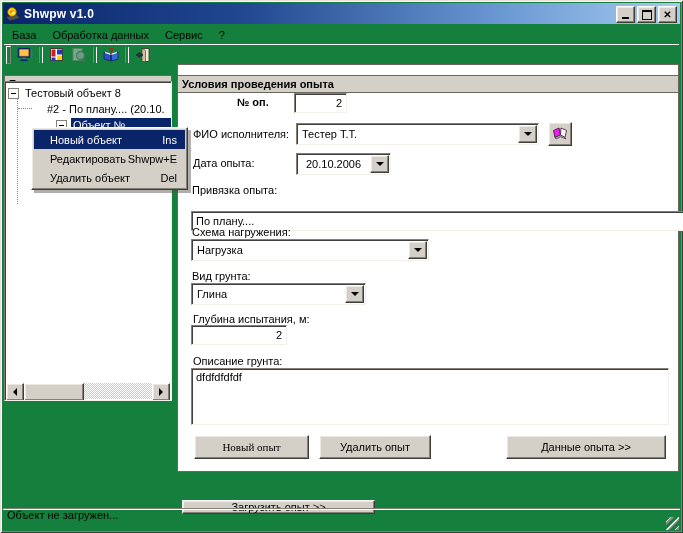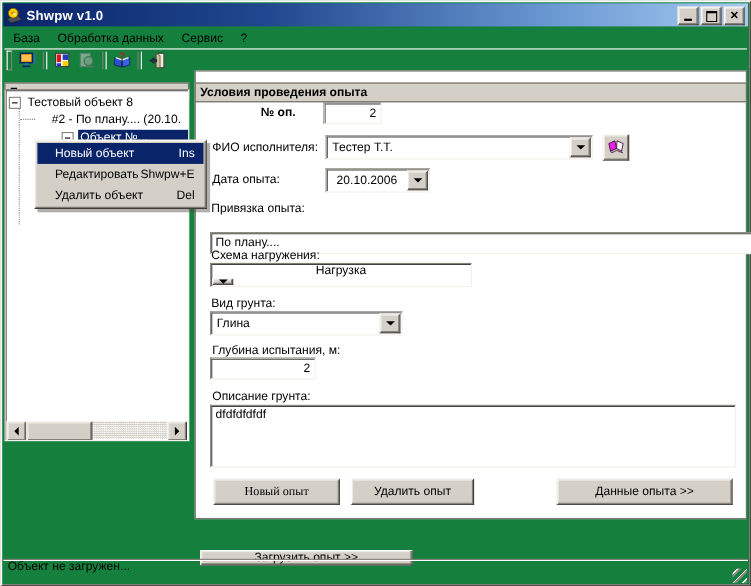--- a/index.html
+++ b/index.html
@@ -240,21 +240,21 @@
       <span class="combo-text" style="padding-left:9px;">20.10.2006</span>
       <span class="combo-btn raised">
           <span class="arr-down"></span>
         </span>
     </div>
 
     <span class="flabel" style="left:14px;top:119px;">Привязка опыта:</span>
     <input class="field-input" style="left: 13px; top: 146px; width: 542px; height: 20px;" value="По плану....">
 
     <span class="flabel" style="left:14px;top:161px;">Схема нагружения:</span>
-    <div class="combo" style="left:13px;top:174px;width:238px;height:22px;flex-direction:column;">
+    <div class="combo" style="left:13px;top:174px;width:238px;height:22px;">
       <span class="combo-text">Нагрузка</span>
       <span class="combo-btn raised">
           <span class="arr-down"></span>
         </span>
     </div>
 
     <span class="flabel" style="left:14px;top:205px;">Вид грунта:</span>
     <div class="combo" style="left:13px;top:218px;width:175px;height:22px;">
       <span class="combo-text">Глина</span>
       <span class="combo-btn raised">

